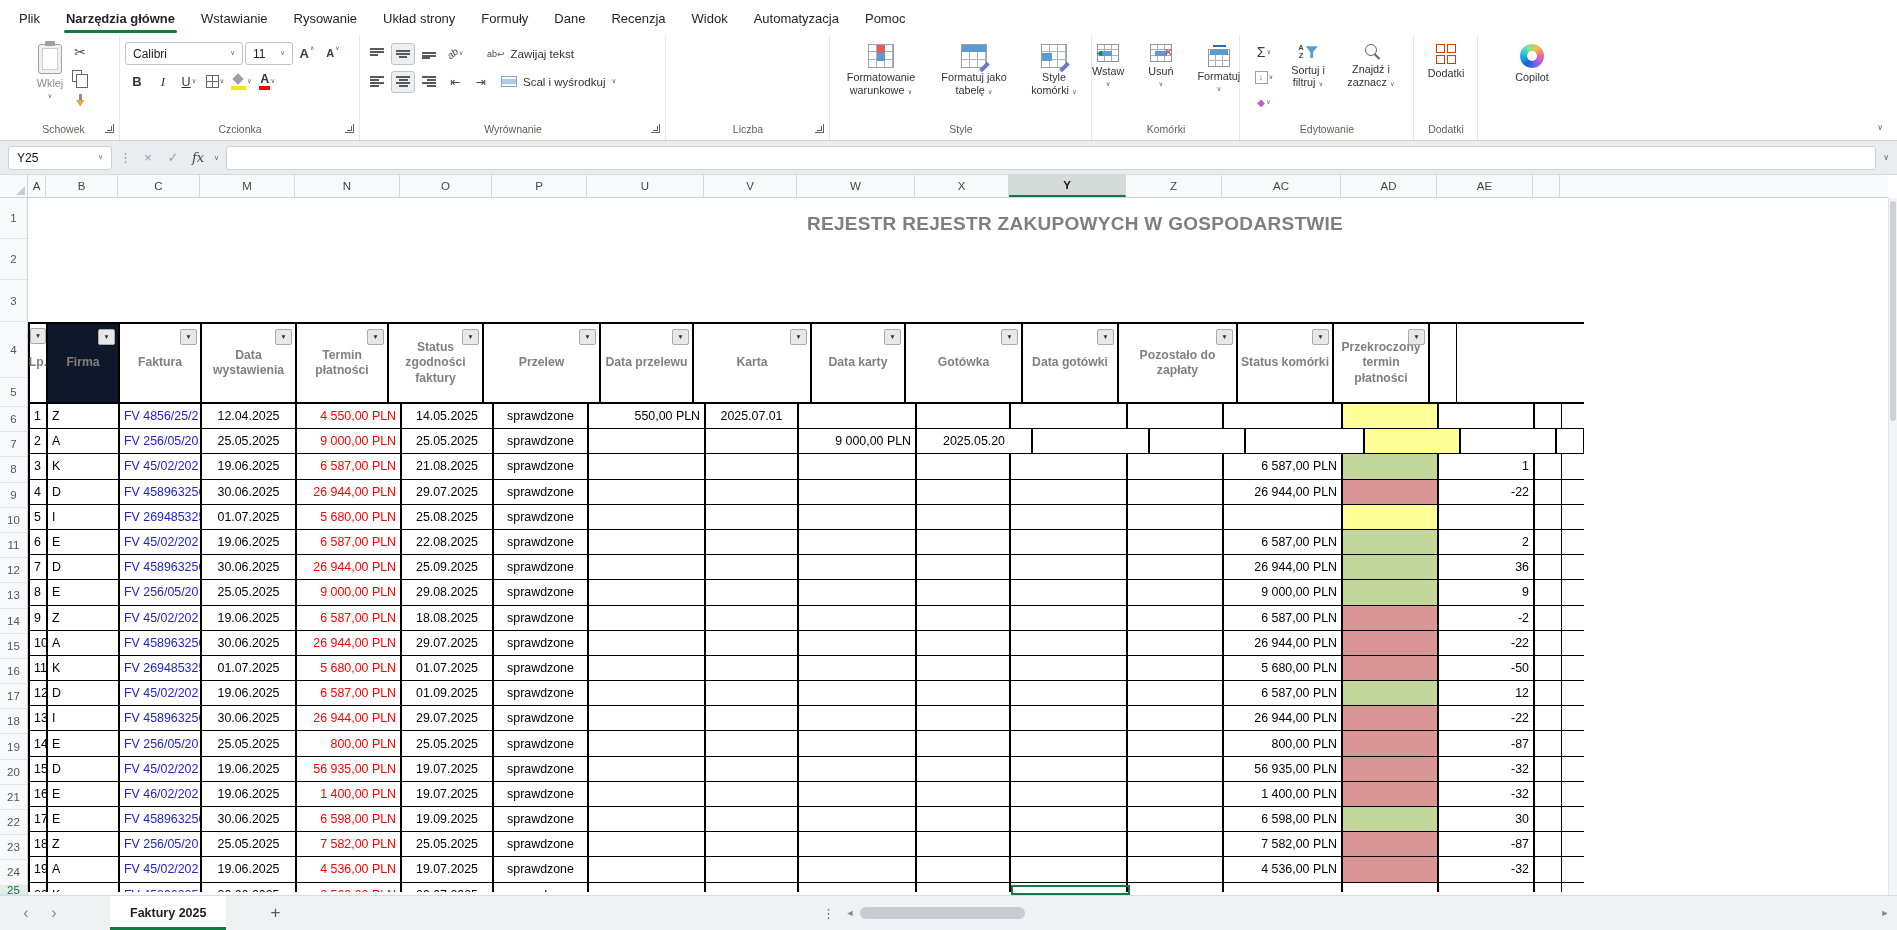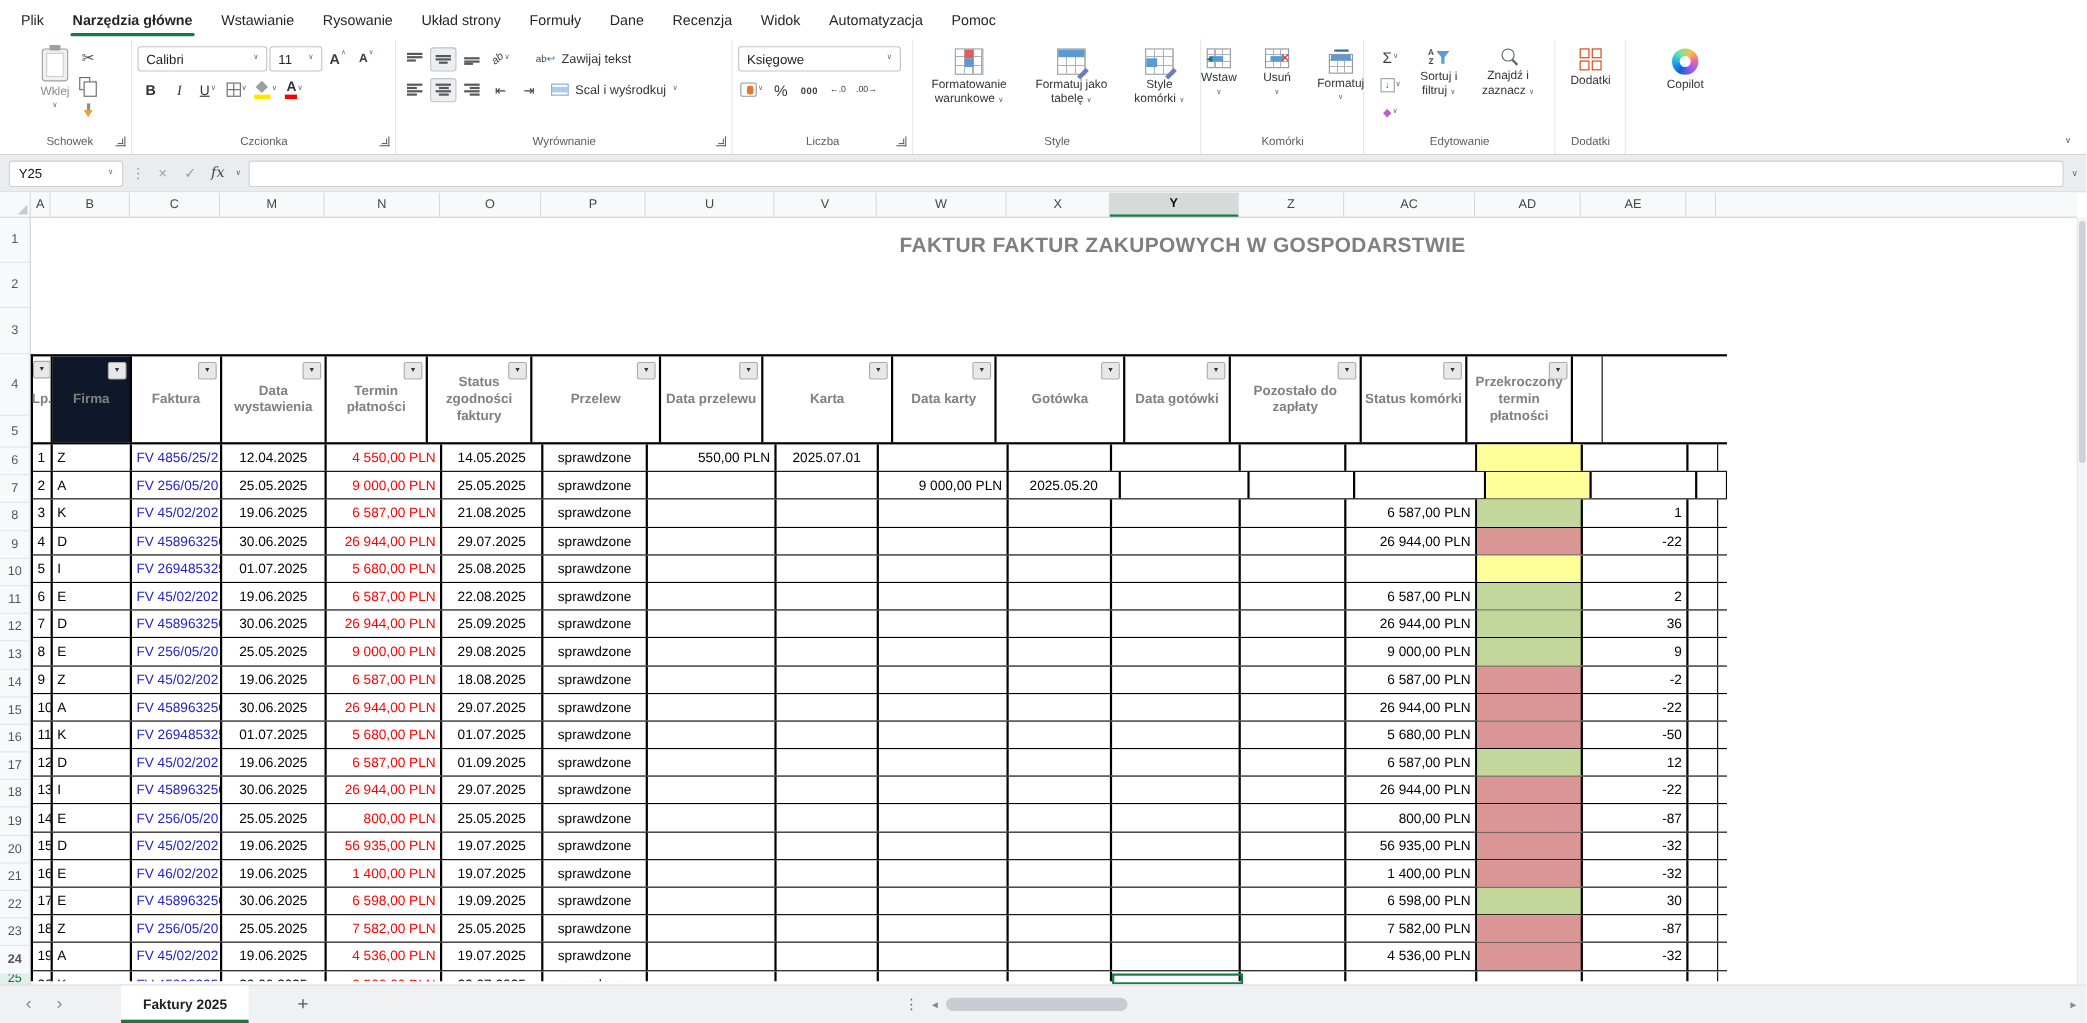--- a/index.html
+++ b/index.html
@@ -297,46 +297,20 @@
             <span>Scal i wyśrodkuj</span>
             <span class="chev">∨</span>
           </div>
         </div>
       </div>
       <div class="glabel">Wyrównanie</div>
       <span class="launcher"></span>
     </div>
 
     <div class="rgroup" style="left:667px;width:163px">
-      <div class="stack">
-        <div class="rrow">
-          <div class="combo" style="width:148px">
-              <span>Księgowe</span>
-              <span class="chev">∨</span>
-            </div>
-        </div>
-        <div class="rrow">
-          <span class="sbtn">
-              <span class="ic-acct"></span>
-              <span class="chev">∨</span>
-            </span>
-          <span class="sbtn">
-              <span class="pct">%</span>
-            </span>
-          <span class="sbtn">
-              <span class="zeros">000</span>
-            </span>
-          <span class="sbtn">
-              <span class="dec">←.0</span>
-            </span>
-          <span class="sbtn">
-              <span class="dec">.00→</span>
-            </span>
-        </div>
-      </div>
       <div class="glabel">Liczba</div>
       <span class="launcher"></span>
     </div>
 
     <div class="rgroup" style="left:831px;width:261px">
       <div class="gbody" style="gap:4px">
         <div class="bigbtn" style="width:92px">
           <span class="ic-cf"></span>
           <span class="blabel"><span>Formatowanie warunkowe</span> <span class="chev">∨</span></span>
         </div>
@@ -483,24 +457,24 @@
         <div class="rnum" style="height: 25.2px;">14</div>
         <div class="rnum" style="height: 25.2px;">15</div>
         <div class="rnum" style="height: 25.2px;">16</div>
         <div class="rnum" style="height: 25.2px;">17</div>
         <div class="rnum" style="height: 25.2px;">18</div>
         <div class="rnum" style="height: 25.2px;">19</div>
         <div class="rnum" style="height: 25.2px;">20</div>
         <div class="rnum" style="height: 25.2px;">21</div>
         <div class="rnum" style="height: 25.2px;">22</div>
         <div class="rnum" style="height: 25.2px;">23</div>
-        <div class="rnum" style="height: 25.2px; font-weight: bold;">24</div>
+        <div class="rnum" style="height: 25.2px;">24</div>
         <div class="rnum active" style="height: 9.2px;">25</div>
       </div>
-    <div class="title">FAKTUR FAKTUR ZAKUPOWYCH W GOSPODARSTWIE</div>
+    <div class="title">REJESTR REJESTR ZAKUPOWYCH W GOSPODARSTWIE</div>
     <div id="table">
       <div id="thead">
           <div class="hcell f-lp" style="width: 18px;">
             <span>Lp.</span>
             <div class="filter">▼</div>
           </div>
           <div class="hcell f-firma" style="width: 72px;">
             <span>Firma</span>
             <div class="filter">▼</div>
           </div>
@@ -582,21 +556,21 @@
             <div class="cell f-lp" style="width: 18px; justify-content: flex-start;">2</div>
             <div class="cell f-firma" style="width: 72px; justify-content: flex-start;">A</div>
             <div class="cell f-faktura" style="width: 82px; justify-content: flex-start;">FV 256/05/20</div>
             <div class="cell f-wyst" style="width: 95px; justify-content: center;">25.05.2025</div>
             <div class="cell f-brutto" style="width: 105px; justify-content: flex-end;">9 000,00 PLN</div>
             <div class="cell f-termin" style="width: 92px; justify-content: center;">25.05.2025</div>
             <div class="cell f-status" style="width: 95px; justify-content: center;">sprawdzone</div>
             <div class="cell f-przelew" style="width: 117px; justify-content: flex-end;"></div>
             <div class="cell f-dprzelew" style="width: 93px; justify-content: center;"></div>
             <div class="cell f-karta" style="width: 118px; justify-content: flex-end;">9 000,00 PLN</div>
-            <div class="cell f-dkarta" style="width: 102px; justify-content: center; text-align: right;">2025.05.20</div>
+            <div class="cell f-dkarta" style="width: 116px; justify-content: center; text-align: right;">2025.05.20</div>
             <div class="cell f-gotowka" style="width: 117px; justify-content: flex-end;"></div>
             <div class="cell f-dgotowka" style="width: 96px; justify-content: center;"></div>
             <div class="cell f-pozostalo" style="width: 119px; justify-content: flex-end;"></div>
             <div class="cell f-zaplata" style="width: 96px; justify-content: center; background: rgb(255, 255, 153);"></div>
             <div class="cell f-przekr" style="width: 96px; justify-content: flex-end;"></div>
             <div class="cell extra" style="width: 27px;"></div>
           </div>
           <div class="row">
             <div class="cell f-lp" style="width: 18px; justify-content: flex-start;">3</div>
             <div class="cell f-firma" style="width: 72px; justify-content: flex-start;">K</div>

